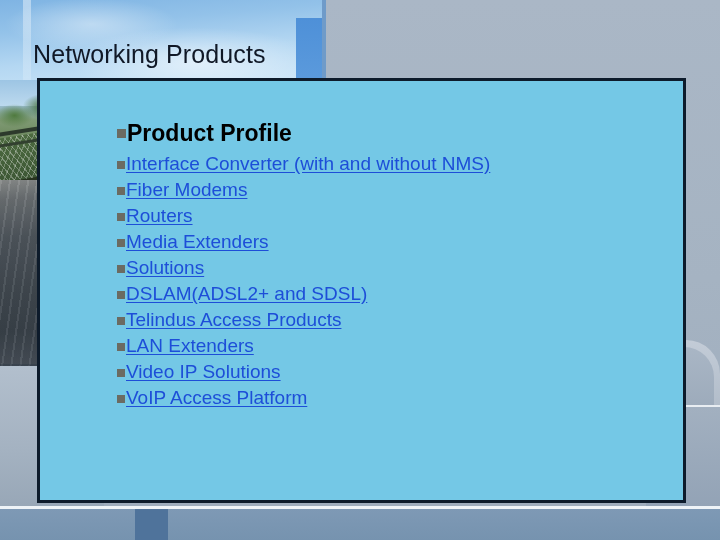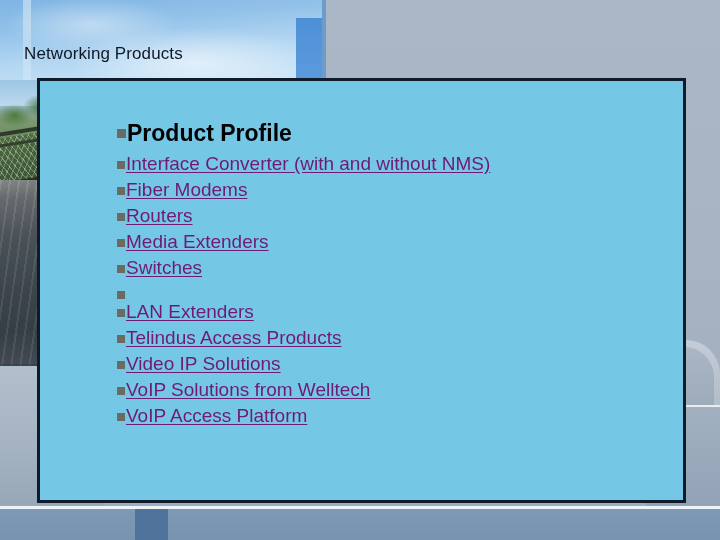--- a/index.html
+++ b/index.html
@@ -126,22 +126,22 @@
     position:absolute; left:0; top:509px; width:720px; height:31px;
     background:linear-gradient(180deg,#7e99b5 0%, #7693af 100%);
   }
   .bottom-tab {
     position:absolute; left:135px; top:509px; width:33px; height:31px;
     background:#4f739b;
   }
 
   
   .slide-title {
-    position:absolute; left:24px; top:39px;
-    font-size:17px; line-height:30px;
+    position:absolute; left:33px; top:39px;
+    font-size:25px; line-height:30px;
     color:#101826;
     letter-spacing:0.1px;
     white-space:nowrap;
     text-align:center;
   }
 
   
   .content-box {
     position:absolute;
     left:37px; top:78px; width:649px; height:425px;
@@ -166,21 +166,21 @@
     margin-top:10px;
     margin-right:1px;
   }
   .bullet-row.heading .marker {
     width:9px; height:9px;
     margin-top:12px;
   }
 
   .btxt {
     font-size:19px;
-    color:#701a75;
+    color:#1d4ed8;
     text-decoration:underline;
     text-underline-offset:2px;
   }
   .bullet-row.heading .btxt {
     font-size:23px;
     font-weight:bold;
     color:#000000;
     text-decoration:none;
   }
 </style>
@@ -236,40 +236,37 @@
       <div class="bullet-row">
         <span class="marker"></span>
         <span class="btxt">Routers</span>
       </div>
       <div class="bullet-row">
         <span class="marker"></span>
         <span class="btxt">Media Extenders</span>
       </div>
       <div class="bullet-row">
         <span class="marker"></span>
-        <span class="btxt">Switches</span>
-      </div>
-      <div class="bullet-row">
-        <span class="marker"></span>
+        <span class="btxt">Solutions</span>
+      </div>
+      <div class="bullet-row">
+        <span class="marker"></span>
+        <span class="btxt">DSLAM(ADSL2+ and SDSL)</span>
+      </div>
+      <div class="bullet-row">
+        <span class="marker"></span>
+        <span class="btxt">Telindus Access Products</span>
       </div>
       <div class="bullet-row">
         <span class="marker"></span>
         <span class="btxt">LAN Extenders</span>
       </div>
       <div class="bullet-row">
         <span class="marker"></span>
-        <span class="btxt">Telindus Access Products</span>
-      </div>
-      <div class="bullet-row">
-        <span class="marker"></span>
         <span class="btxt">Video IP Solutions</span>
-      </div>
-      <div class="bullet-row">
-        <span class="marker"></span>
-        <span class="btxt">VoIP Solutions from Welltech</span>
       </div>
       <div class="bullet-row">
         <span class="marker"></span>
         <span class="btxt">VoIP Access Platform</span>
       </div>
 
     </div>
   </div>
 
   <div class="bottom-white"></div>

